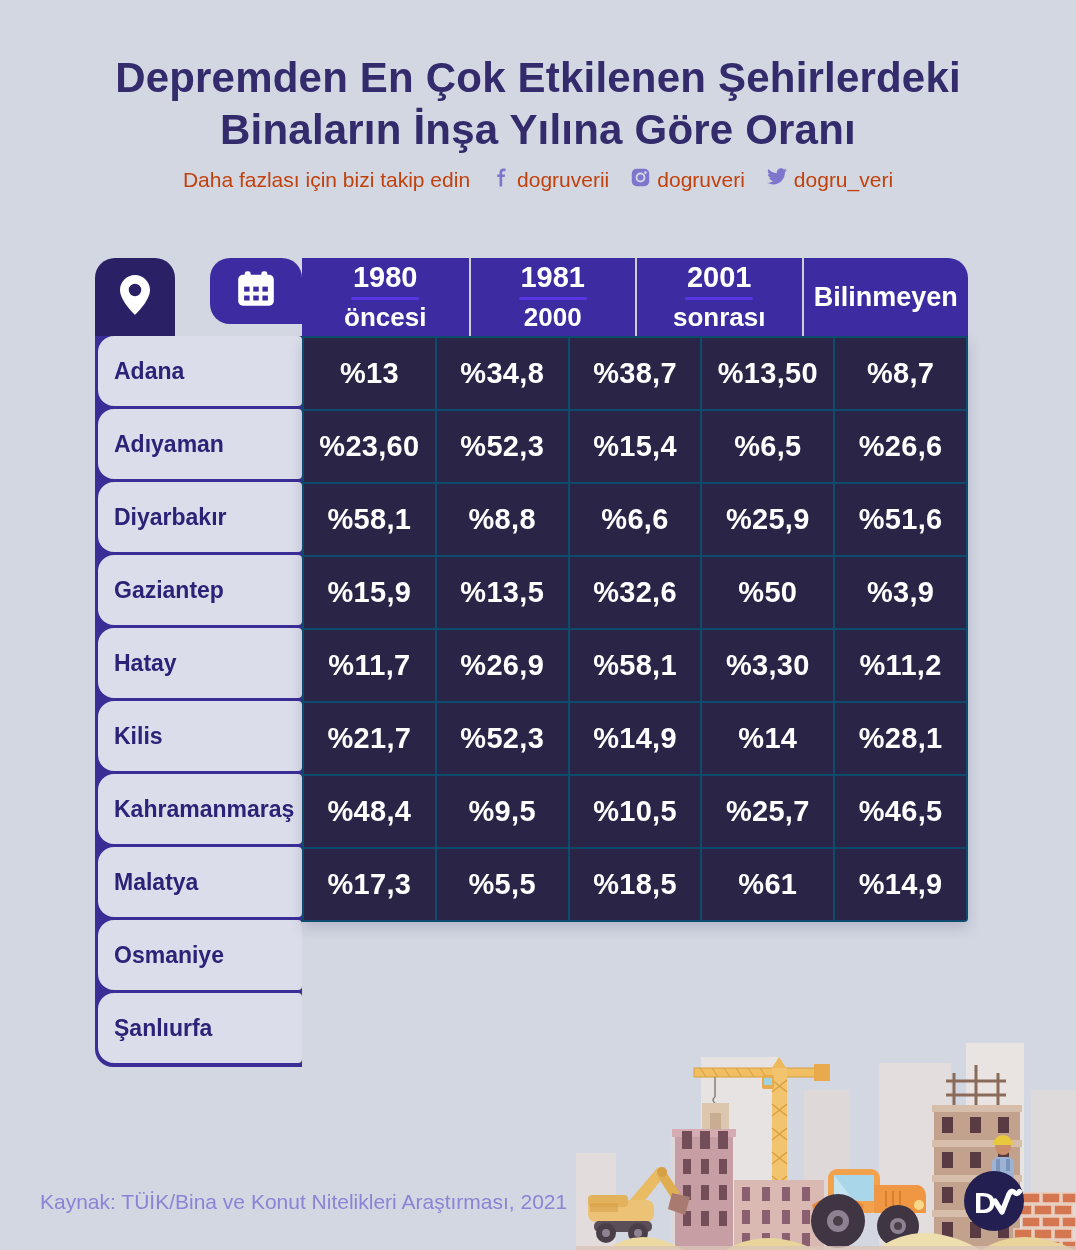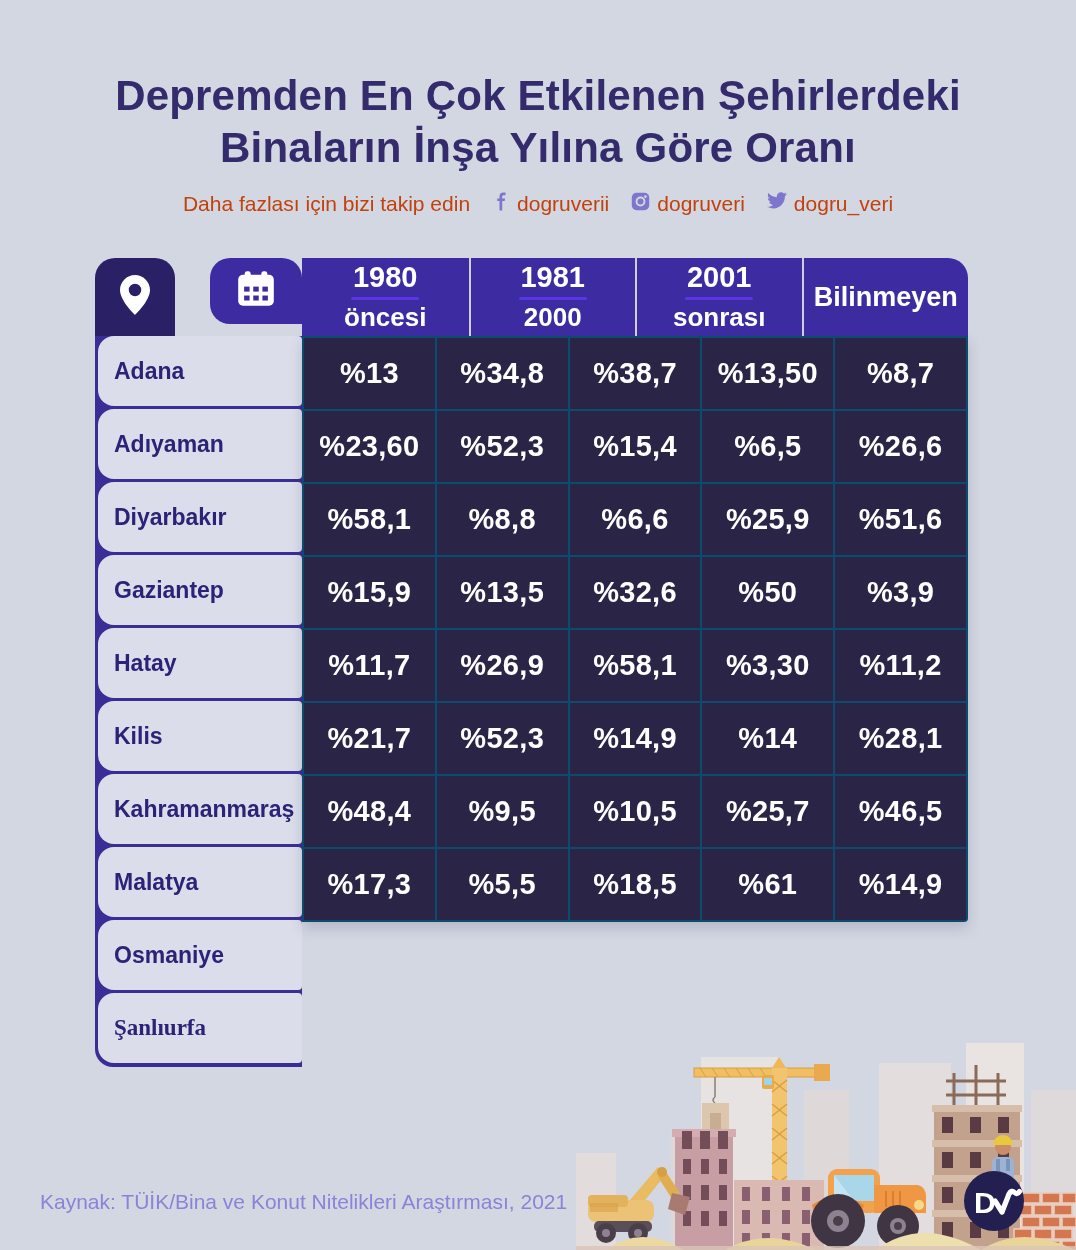--- a/index.html
+++ b/index.html
@@ -1,20 +1,20 @@
 <!DOCTYPE html>
 <html><head>
 <meta charset="utf-8">
 <style>
   html,body{margin:0;padding:0;}
   body{font-family:"Liberation Sans", sans-serif;}
   .canvas{position:relative;width:1076px;height:1250px;background:#d3d7e2;overflow:hidden;}
 
   
-  .title{margin:18px;padding-top:52px;text-align:center;font-size:42px;line-height:1.24;
+  .title{margin:0;padding-top:52px;text-align:center;font-size:42px;line-height:1.24;
          font-weight:800;color:#332b6b;letter-spacing:.2px;}
   .social-row{margin-top:12px;display:flex;justify-content:center;align-items:center;
               gap:22px;color:#c2410c;font-size:21px;}
   .social-item{display:flex;align-items:flex-start;gap:7px;cursor:pointer;}
   .social-item svg{display:block;}
 
   
   .table-wrap{position:absolute;left:95px;top:258px;width:873px;height:812px;}
 
   .pin-tab{position:absolute;left:0;top:0;width:80px;height:78px;background:#2a2066;
@@ -28,21 +28,21 @@
   .col-top{font-size:29px;font-weight:bold;}
   .col-bottom{font-size:26px;font-weight:bold;}
   .col-underline{width:68px;height:3px;background:#5a35e3;border-radius:2px;margin:3px 0 2px 0;}
   .col-h.single .col-top{font-size:27px;}
 
   .label-col{position:absolute;left:0;top:78px;width:207px;background:#3a2d96;
              border-radius:0 0 0 18px;padding:0 0 4px 3px;box-sizing:border-box;}
   .city-cell{height:70px;margin-bottom:3px;background:#dbdeea;border-radius:16px 4px 4px 16px;
              display:flex;align-items:center;padding-left:16px;
              font-size:23px;font-weight:bold;color:#2b2377;}
-  .city-cell:last-child{margin-bottom:0;font-family:Liberation Serif, serif;}
+  .city-cell:last-child{margin-bottom:0;}
 
   .values-grid{position:absolute;left:207px;top:78px;width:666px;background:#0c4a6e;
                padding:2px;box-sizing:border-box;display:grid;grid-template-columns:repeat(5,1fr);
                grid-auto-rows:71px;gap:2px;border-radius:0 0 4px 0;
                box-shadow:0 6px 14px rgba(40,35,80,.18);}
   .value-cell{background:#2a2546;display:flex;align-items:center;justify-content:center;
               color:#fff;font-size:29px;font-weight:bold;letter-spacing:.3px;}
 
   
   .source{position:absolute;left:40px;top:1190px;font-size:21px;color:#8a83d6;}

